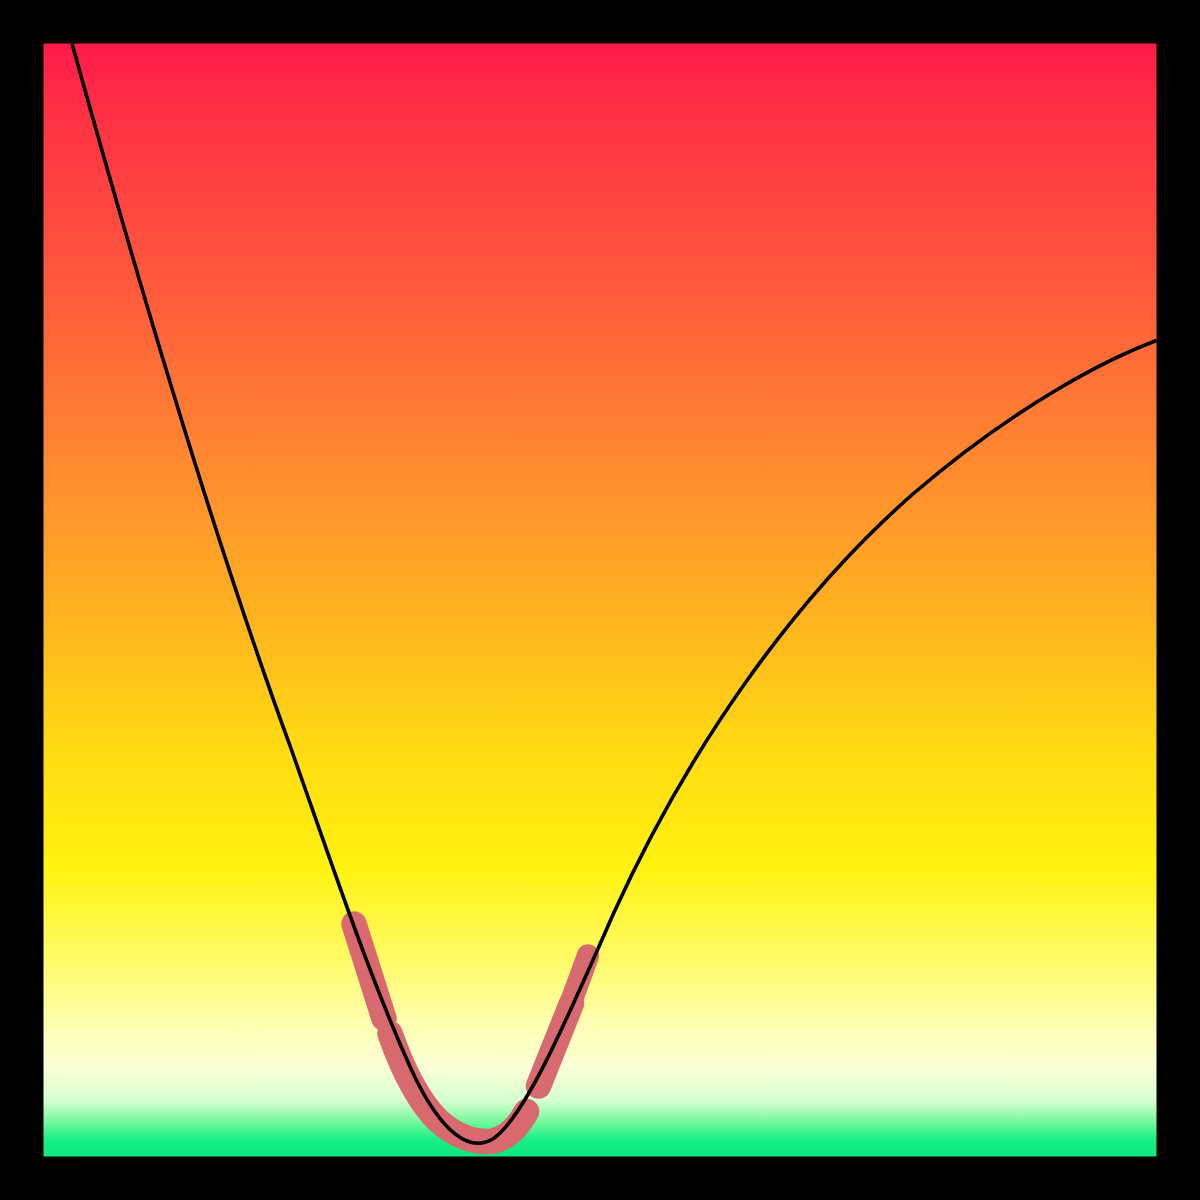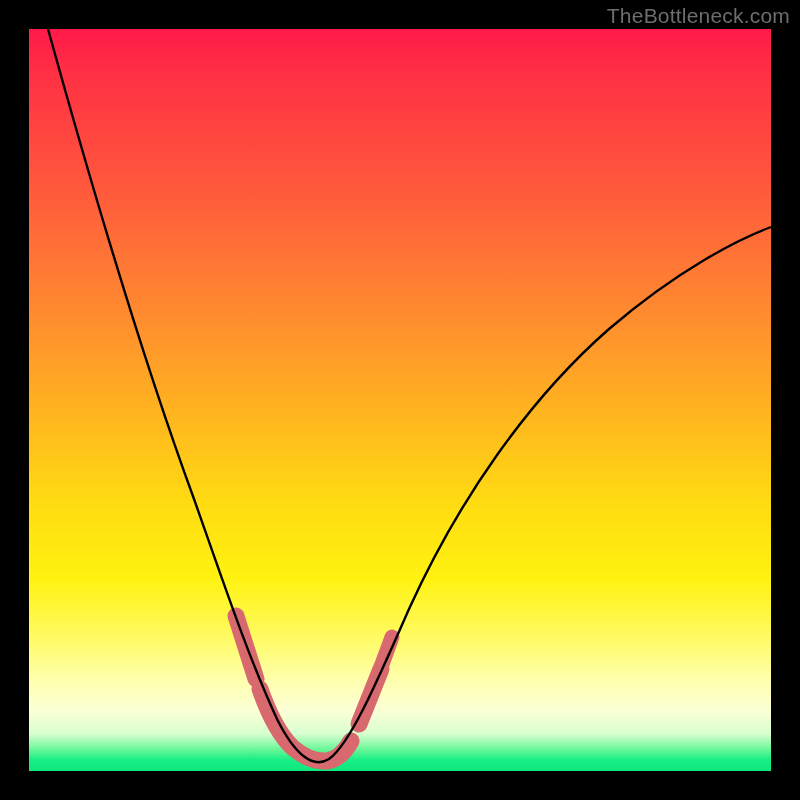--- a/index.html
+++ b/index.html
@@ -61,21 +61,20 @@
     width: 742px;
     height: 742px;
     overflow: visible;
   }
 </style>
 </head>
 <body>
 
 <div class="frame">
 
-  <div class="watermark">TheBottleneck.com</div>
 
   <div class="plot-area">
     <svg class="curves" viewBox="0 0 742 742" preserveAspectRatio="none">
 
       <g stroke-linecap="round" fill="none">
 
         <path d="M 207 587  Q 216 615 227 650" stroke-width="17" stroke="#d86a6f"></path>
 
         <path d="M 231 660
                  Q 245 700 263 718

